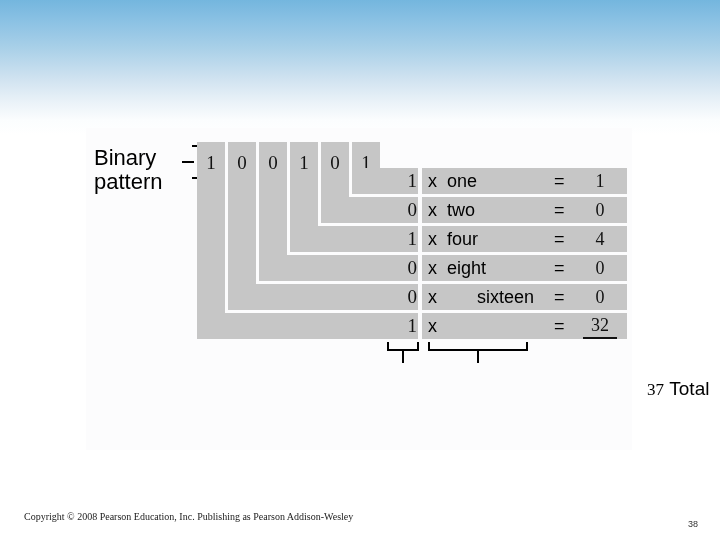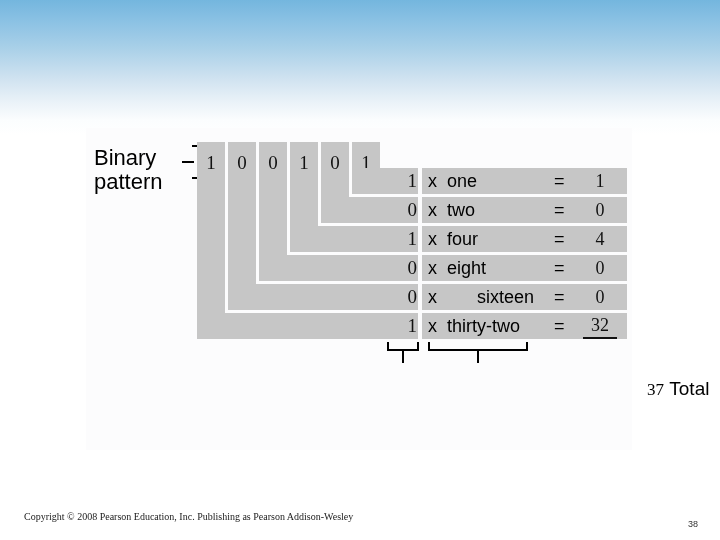--- a/index.html
+++ b/index.html
@@ -306,21 +306,20 @@
       <div class="eqrow" style="left:225px; top:142px; width:205px;"></div>
       <div class="eq-bit" style="left:190px; top:142px;">0</div>
       <div class="eq-times" style="left:231px; top:142px;">x</div>
       <div class="eq-word" style="left:250px; top:142px;margin-left:30px;">sixteen</div>
       <div class="eq-equals" style="left:357px; top:142px;">=</div>
       <div class="eq-result" style="left:386px; top:142px;">0</div>
 
       <div class="eqrow" style="left:225px; top:171px; width:205px;"></div>
       <div class="eq-bit" style="left:190px; top:171px;">1</div>
       <div class="eq-times" style="left:231px; top:171px;">x</div>
-      <div class="eq-word" style="left:250px; top:171px;">thirty-two</div>
       <div class="eq-equals" style="left:357px; top:171px;">=</div>
       <div class="eq-result ruled" style="left:386px; top:171px;">32</div>
 
       <div id="total"><span class="num">37</span>&nbsp;<span>Total</span></div>
 
       <div class="cbracket" style="left:190px; top:200px; width:32px;"></div>
       <div class="cstem" style="left:205px; top:209px; height:12px;"></div>
 
       <div class="cbracket" style="left:231px; top:200px; width:100px;"></div>
       <div class="cstem" style="left:280px; top:209px; height:12px;"></div>

